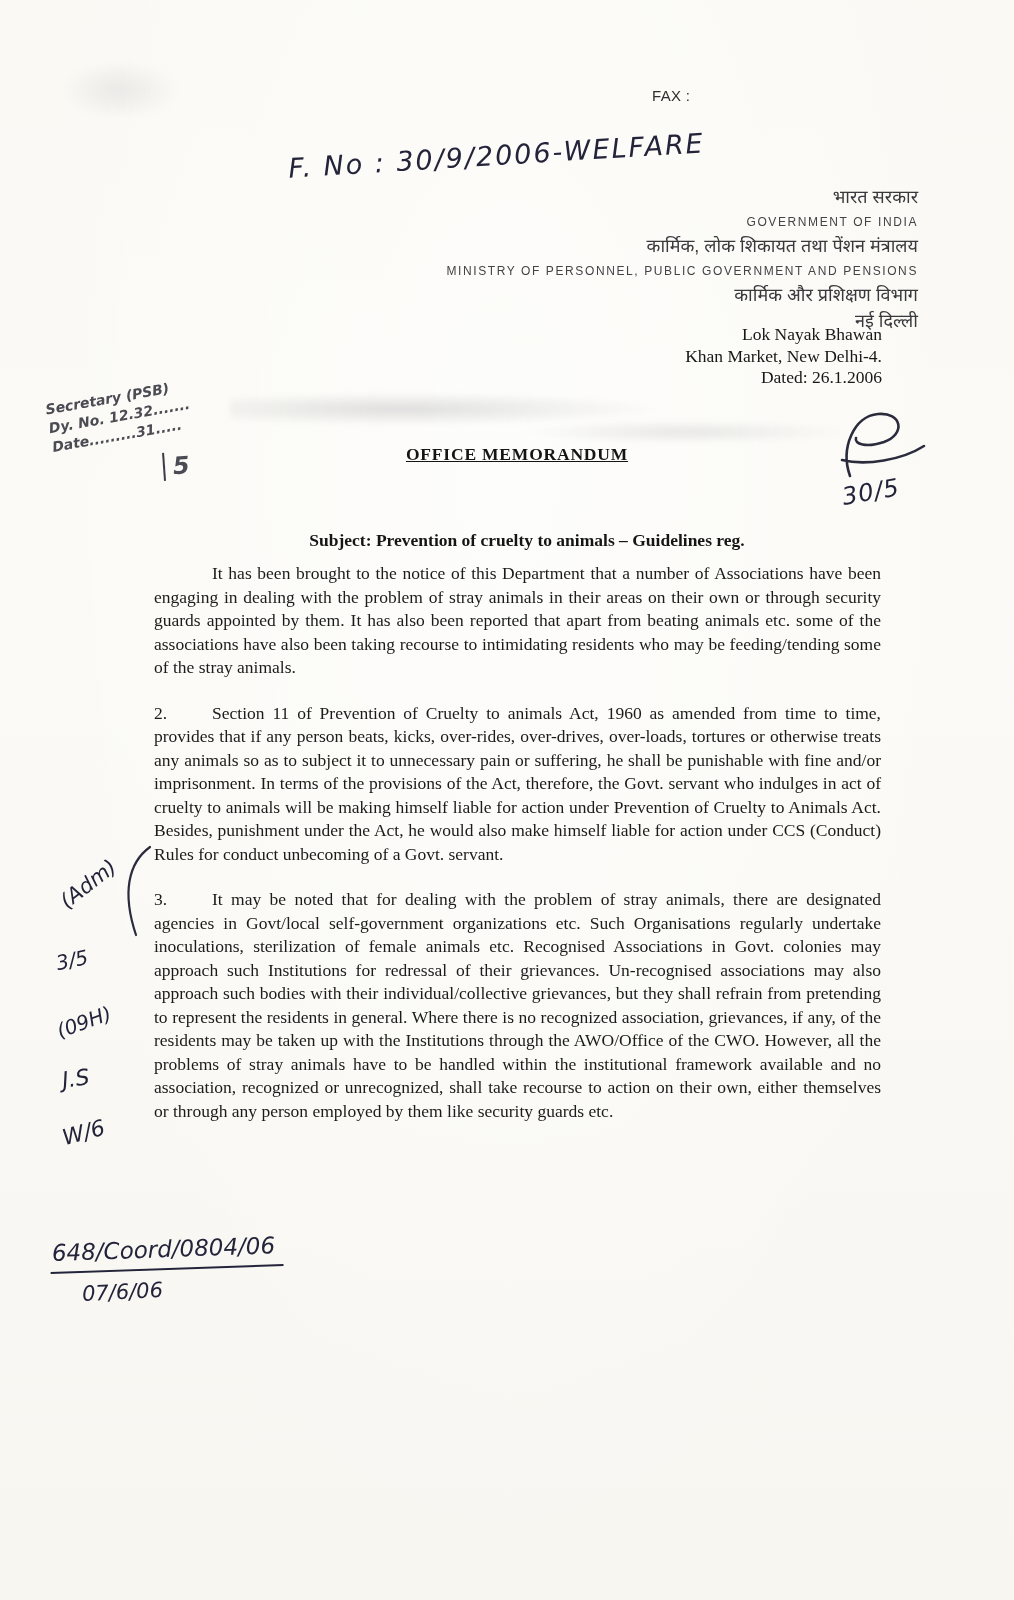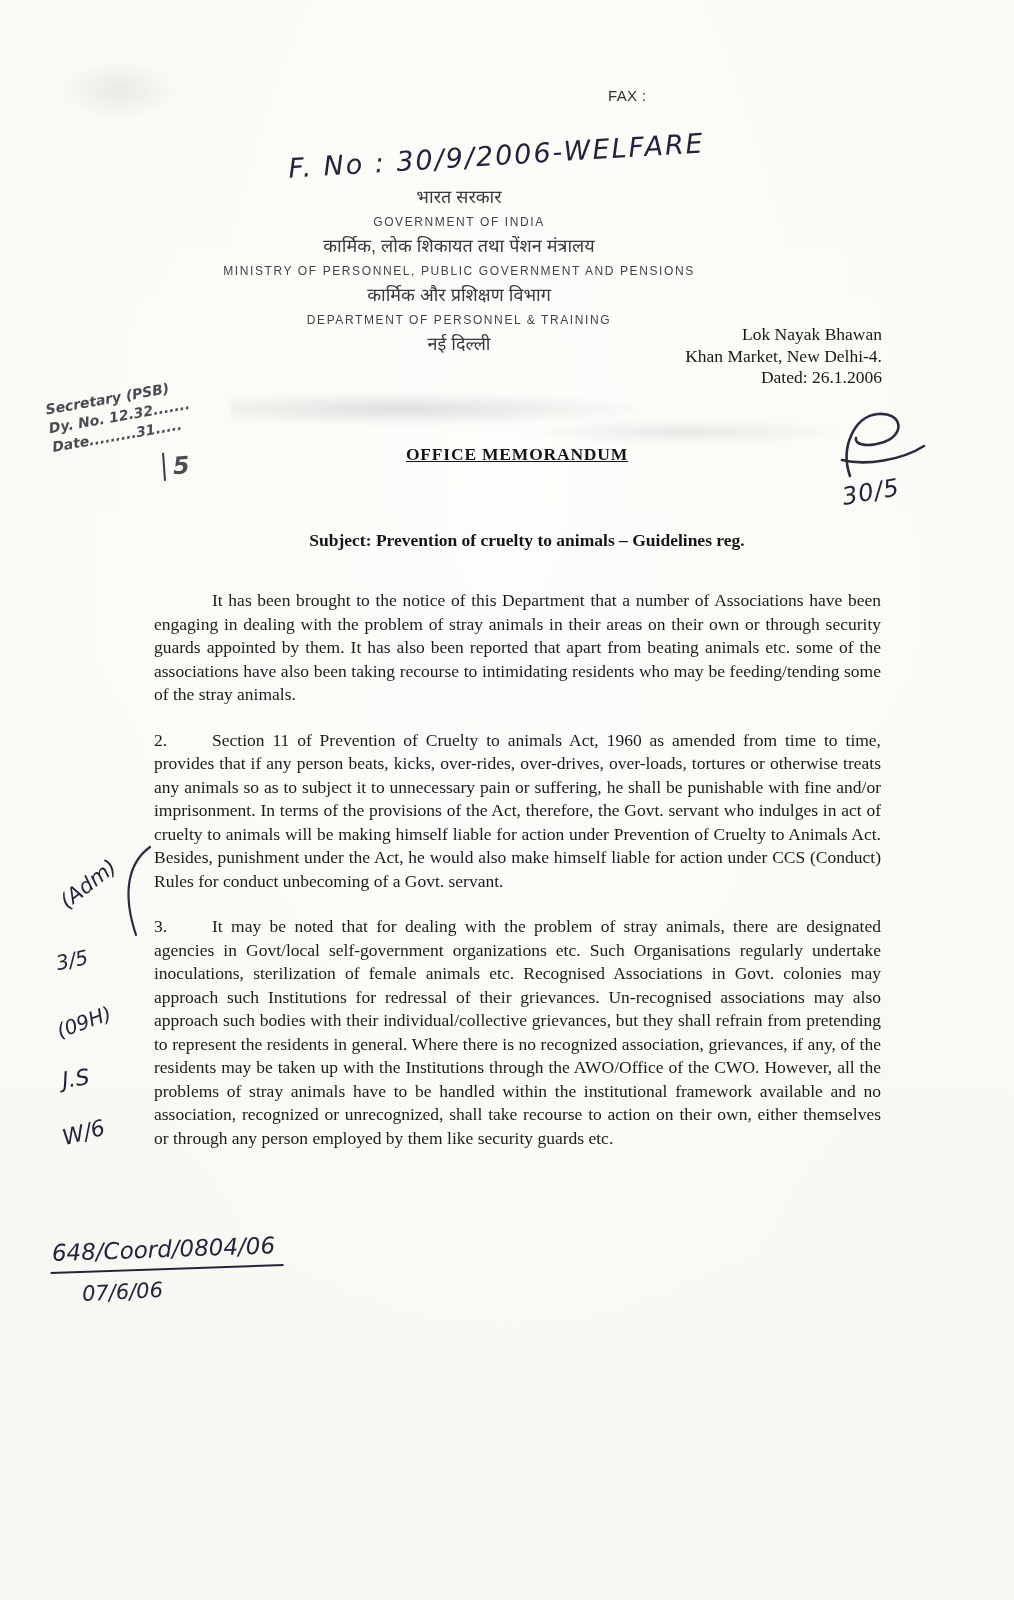--- a/index.html
+++ b/index.html
@@ -11,52 +11,52 @@
     background-image: radial-gradient(ellipse at 50% 30%, rgba(255,255,255,.6), rgba(0,0,0,0) 70%),
                       linear-gradient(180deg, #faf9f4 0%, #fbfaf6 40%, #f7f6f1 100%);
     overflow:hidden; color:#1c1c1c;
     font-family:"Liberation Serif", serif;
   }
   .sans { font-family:"Liberation Sans", sans-serif; }
   .hand { font-family:"DejaVu Sans", sans-serif; font-style:italic; color:#23243a; }
   .pencil { color:#4b4b53; }
 
   
-  .fax { position:absolute; left:608px; top:86px; display:flex; font-size:15px; line-height:19px; color:#2f2f31; letter-spacing:.3px; }
+  .fax { position:absolute; left:652px; top:86px; display:flex; font-size:15px; line-height:19px; color:#2f2f31; letter-spacing:.3px; }
   .fax-label { width:56px; }
   .fax-lines div { white-space:nowrap; }
 
   
   .file-no { position:absolute; left:288px; top:140px; font-size:27px; letter-spacing:2px; transform:rotate(-3.5deg); white-space:nowrap; }
 
   
   .lh { position:absolute; left:0; top:186px; width:918px; text-align:center; color:#3a3a3c; }
   .lh .hi { font-size:18px; line-height:23px; color:#39393d; }
   .lh .en { font-size:12px; line-height:20px; letter-spacing:1.6px; color:#434347; }
-  .lh div { margin-bottom:3px; }
+  .lh div { margin-bottom:3px;text-align:right; }
 
   
   .addr { position:absolute; right:132px; top:324px; text-align:right; font-size:17.5px; line-height:21.5px; color:#171717; }
 
   
   .stamp { position:absolute; left:48px; top:388px; transform:rotate(-10deg); font-size:14px; line-height:19px; font-weight:bold; }
   .stamp-extra { position:absolute; left:163px; top:452px; font-size:24px; font-weight:bold; border-left:2px solid #3c3c46; padding-left:8px; transform:rotate(-4deg); }
 
   
   .memo-title { position:absolute; left:0; top:444px; width:1034px; text-align:center; font-size:17.5px; font-weight:bold; letter-spacing:.8px; text-decoration:underline; color:#151515; }
 
   
   .sig { position:absolute; left:832px; top:408px; }
   .sig-text { position:absolute; left:842px; top:478px; font-size:24px; transform:rotate(-10deg); letter-spacing:1px; }
 
   
   .subject { position:absolute; left:20px; top:530px; width:1014px; text-align:center; font-size:17.5px; font-weight:bold; color:#151515; }
 
   
-  .body { position:absolute; left:154px; top:589px; width:727px; font-size:17.5px; line-height:23.5px; text-align:justify; color:#1b1b1b; }
+  .body { position:absolute; left:154px; top:562px; width:727px; font-size:17.5px; line-height:23.5px; text-align:justify; color:#1b1b1b; }
   .body p { margin-bottom:22px; }
   .p-first { text-indent:58px; }
   .pnum { display:inline-block; width:58px; }
 
   
   .mn { position:absolute; white-space:nowrap; }
   .mn1 { left:56px; top:872px; font-size:21px; transform:rotate(-38deg); }
   .mn2 { left:56px; top:948px; font-size:20px; transform:rotate(-12deg); }
   .mn3 { left:56px; top:1010px; font-size:20px; transform:rotate(-20deg); }
   .mn4 { left:62px; top:1066px; font-size:22px; transform:rotate(-8deg); }
@@ -90,21 +90,20 @@
   </div>
 
   <div class="hand file-no">F. No : 30/9/2006-WELFARE</div>
 
   <div class="lh sans">
     <div class="hi">भारत सरकार</div>
     <div class="en">GOVERNMENT OF INDIA</div>
     <div class="hi">कार्मिक, लोक शिकायत तथा पेंशन मंत्रालय</div>
     <div class="en">MINISTRY OF PERSONNEL, PUBLIC GOVERNMENT AND PENSIONS</div>
     <div class="hi">कार्मिक और प्रशिक्षण विभाग</div>
-    <div class="en">DEPARTMENT OF PERSONNEL &amp; TRAINING</div>
     <div class="hi">नई दिल्ली</div>
   </div>
 
   <div class="addr">
     <div>Lok Nayak Bhawan</div>
     <div>Khan Market, New Delhi-4.</div>
     <div>Dated: 26.1.2006</div>
   </div>
 
   <div class="stamp hand pencil">

